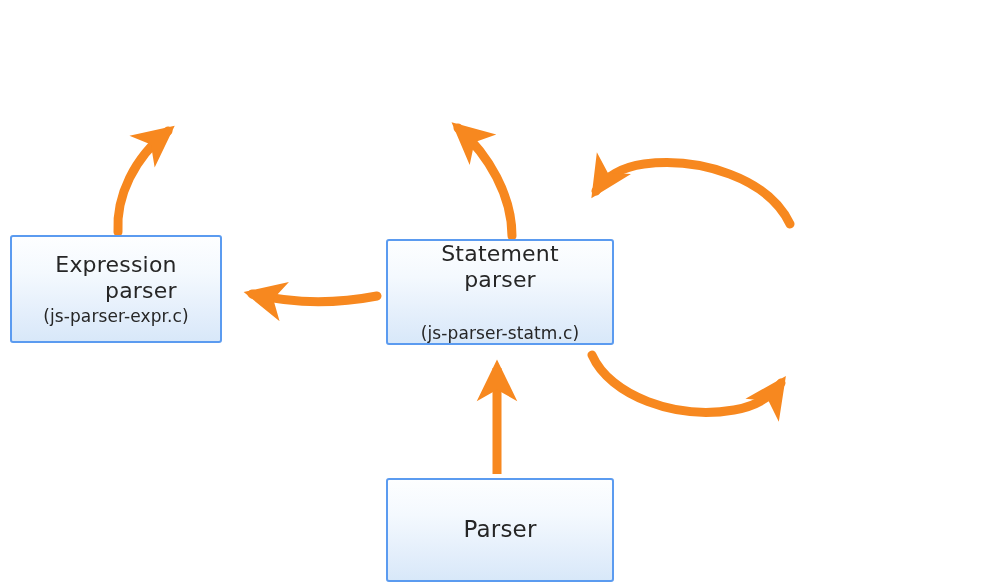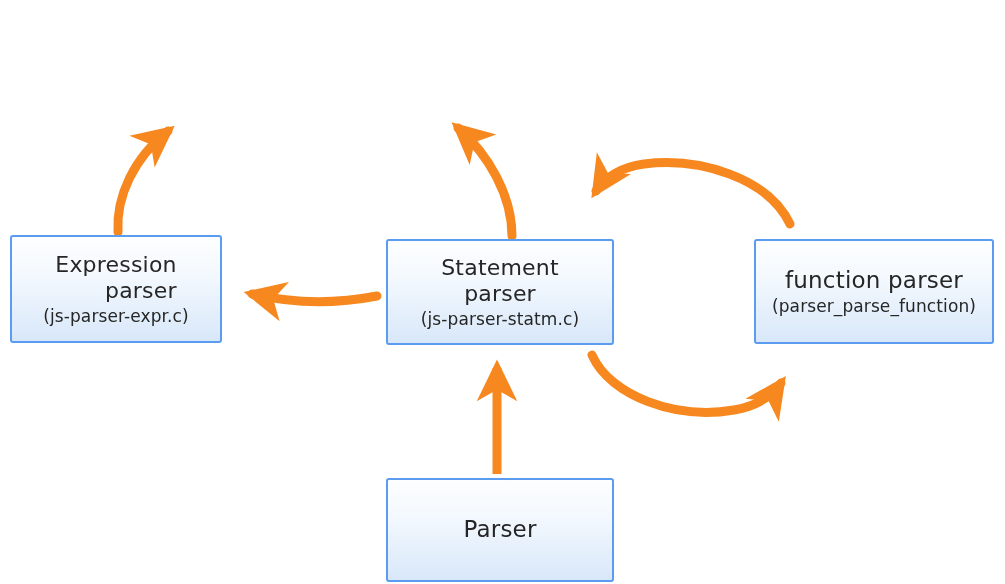--- a/index.html
+++ b/index.html
@@ -46,21 +46,21 @@
     white-space: pre-line;
   }
   .node .subtitle {
     font-size: 17px;
     letter-spacing: 0.1px;
     margin-top: 2px;
   }
   
   #node-lexer      { left: 198px; top: 8px;   width: 234px; height: 105px; }
   #node-expression { left: 10px;  top: 235px; width: 212px; height: 108px; text-align: right; }
-  #node-statement  { left: 386px; top: 239px; width: 228px; height: 106px; }
+  #node-statement  { left: 386px; top: 239px; width: 228px; height: 106px; justify-content: space-between; }
   #node-function   { left: 754px; top: 239px; width: 240px; height: 105px; }
   #node-parser     { left: 386px; top: 478px; width: 228px; height: 104px; }
 
   #node-function .title { font-size: 23px; }
   #node-function .subtitle { font-size: 17px; }
   #node-parser .title { font-size: 23px; }
 </style>
 </head>
 <body>
 
@@ -92,22 +92,18 @@
 parser</div>
     <div class="subtitle">(js-parser-expr.c)</div>
   </div>
 
   <div class="node" id="node-statement">
     <div class="title">Statement
 parser</div>
     <div class="subtitle">(js-parser-statm.c)</div>
   </div>
 
-  <div class="node" id="node-function">
-    <div class="title">function parser</div>
-    <div class="subtitle">(parser_parse_function)</div>
-  </div>
 
   <div class="node" id="node-parser">
     <div class="title">Parser</div>
   </div>
 
 </div>
 
 </body></html>

